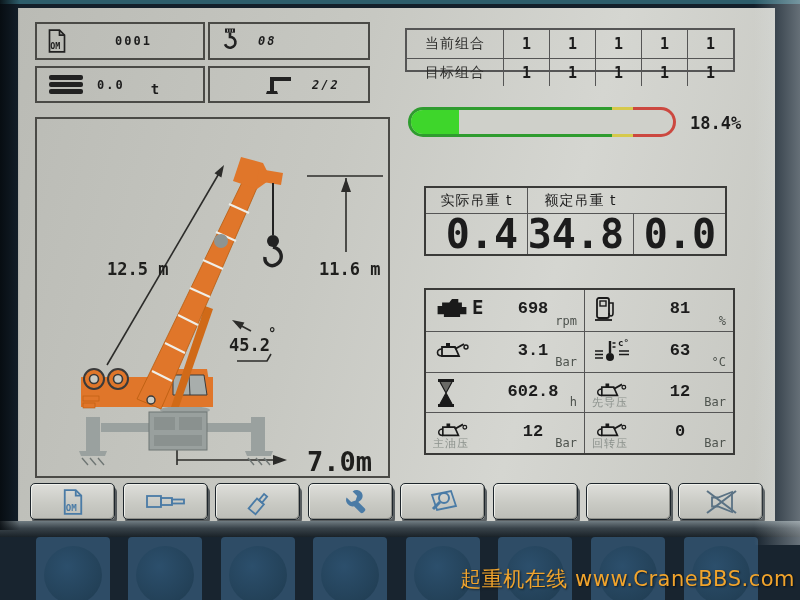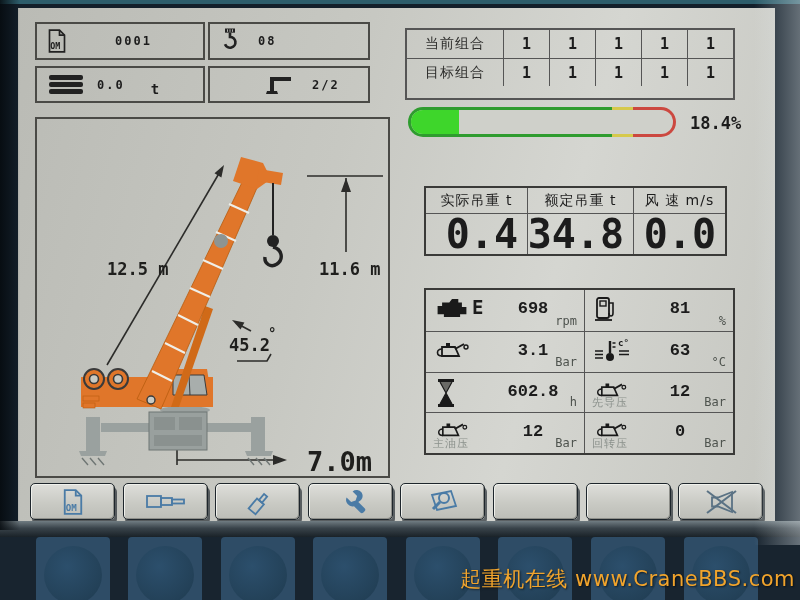--- a/index.html
+++ b/index.html
@@ -16,26 +16,26 @@
 
   
   .status-box { position:absolute; border:2px solid #4a4a46; display:flex; align-items:center; }
   .sb1 { left:17px; top:14px;  width:170px; height:38px; }
   .sb2 { left:190px; top:14px; width:162px; height:38px; }
   .sb3 { left:17px; top:58px;  width:170px; height:37px; }
   .sb4 { left:190px; top:58px; width:162px; height:37px;padding-left:46px; }
   .status-box .sicon { margin-left:10px; display:flex; align-items:center; }
   .status-box .value { font-family:"DejaVu Sans Mono",monospace; font-weight:bold; font-size:12px; letter-spacing:2px; }
   .sb1 .value { margin-left:48px; }
-  .sb2 .value, .sb4 .value { margin-left:18px; }
+  .sb2 .value, .sb4 .value { margin-left:18px;font-style:italic; }
   .sb3 .value { margin-left:12px; }
   .sb3 .unit { font-family:"DejaVu Sans Mono",monospace; font-weight:bold; font-size:14px; margin-left:26px; margin-top:8px; }
 
   
-  .combo { position:absolute; left:387px; top:20px; width:330px; height:72px; border:2px solid #555; }
+  .combo { position:absolute; left:387px; top:20px; width:330px; height:44px; border:2px solid #555; }
   .crow { display:flex; height:28px; }
   .crow + .crow { border-top:1px solid #555; }
   .ccell { border-left:1px solid #555; display:flex; align-items:center; justify-content:center; }
   .ccell:first-child { border-left:none; width:96px; font-size:14px; color:#2e2e2c; letter-spacing:1px; }
   .ccell.v { flex:1; font-family:"DejaVu Sans Mono",monospace; font-weight:bold; font-size:15px; }
 
   
   .bar { position:absolute; left:390px; top:99px; width:268px; height:30px; border-radius:15px;
     background:linear-gradient(to right,#2f9c2f 0 76%, #d6c94c 76% 84%, #cc4840 84% 100%); }
   .bar-inner { position:absolute; left:3px; top:3px; right:3px; bottom:3px; border-radius:12px; background:#cfd0ca; overflow:hidden; }
@@ -166,21 +166,20 @@
     <div class="bar-inner">
       <div class="bar-fill" style="width: 18.4%;"></div>
     </div>
   </div>
   <div class="bar-label mono">18.4%</div>
 
   <div class="load">
     <div class="lrow lhead">
       <div class="lcell lc1">实际吊重 t</div>
       <div class="lcell lc2">额定吊重 t</div>
-      <div class="lcell lc3">风 速 m/s</div>
     </div>
     <div class="lrow lvals">
       <div class="lcell lc1">0.4</div>
       <div class="lcell lc2">34.8</div>
       <div class="lcell lc3">0.0</div>
     </div>
   </div>
 
   <div class="engine">
     <div class="erow">

